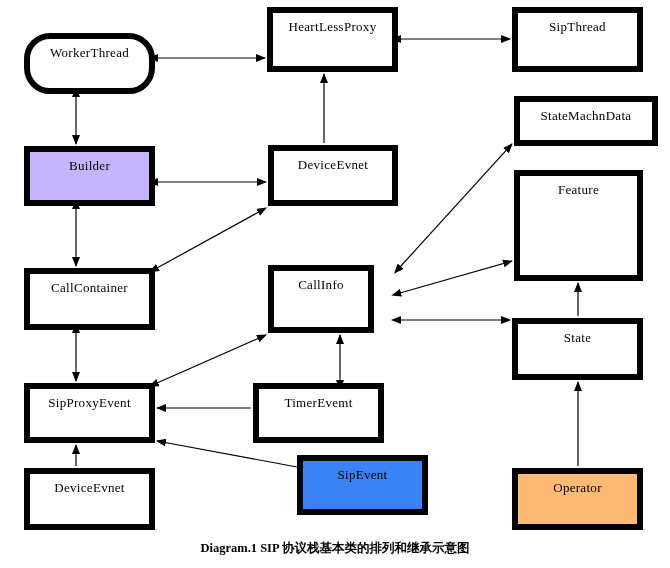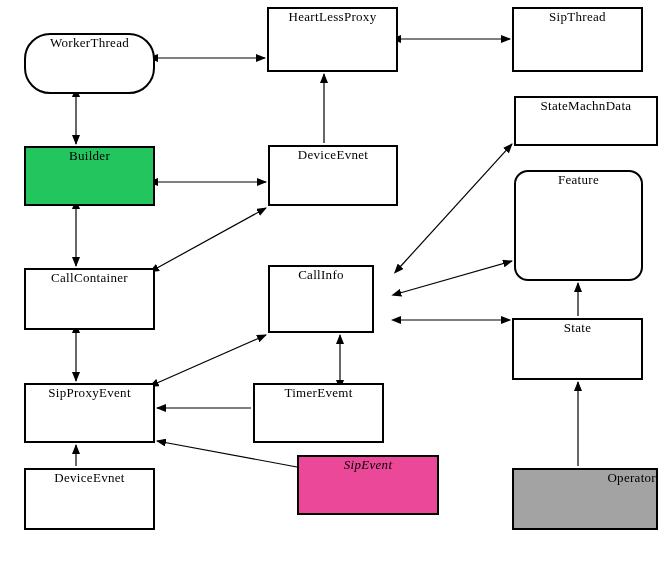--- a/index.html
+++ b/index.html
@@ -20,25 +20,25 @@
     position: absolute;
     left: 0;
     top: 0;
     width: 670px;
     height: 568px;
     pointer-events: none;
   }
   .node {
     position: absolute;
     box-sizing: border-box;
-    border: 2px solid #8b5cf6;
+    border: 6px solid #8b5cf6;
     background: #ffffff;
     display: flex;
     justify-content: center;
-    padding-top: 0;
+    padding-top: 6px;
   }
   .node-label {
     font-family: "Liberation Serif", "DejaVu Serif", serif;
     font-size: 13px;
     color: #000000;
     letter-spacing: 0.3px;
     white-space: nowrap;
     line-height: 15px;
   }
   #caption {
@@ -96,49 +96,50 @@
       </div>
       <div class="node" style="left: 267px; top: 7px; width: 131px; height: 65px; border-color: rgb(0, 0, 0); background: rgb(255, 255, 255);">
         <span class="node-label">HeartLessProxy</span>
       </div>
       <div class="node" style="left: 512px; top: 7px; width: 131px; height: 65px; border-color: rgb(0, 0, 0); background: rgb(255, 255, 255);">
         <span class="node-label">SipThread</span>
       </div>
       <div class="node" style="left: 514px; top: 96px; width: 144px; height: 50px; border-color: rgb(0, 0, 0); background: rgb(255, 255, 255);">
         <span class="node-label">StateMachnData</span>
       </div>
-      <div class="node" style="left: 24px; top: 146px; width: 131px; height: 60px; border-color: rgb(0, 0, 0); background: #22c55e;">
+      <div class="node" style="left: 24px; top: 146px; width: 131px; height: 60px; border-color: rgb(0, 0, 0); background: #c4b5fd;">
         <span class="node-label">Builder</span>
       </div>
       <div class="node" style="left: 268px; top: 145px; width: 130px; height: 61px; border-color: rgb(0, 0, 0); background: rgb(255, 255, 255);">
         <span class="node-label">DeviceEvnet</span>
       </div>
-      <div class="node" style="left: 514px; top: 170px; width: 129px; height: 111px; border-color: rgb(0, 0, 0); background: rgb(255, 255, 255); border-radius: 14px;">
+      <div class="node" style="left: 514px; top: 170px; width: 129px; height: 111px; border-color: rgb(0, 0, 0); background: rgb(255, 255, 255);">
         <span class="node-label">Feature</span>
       </div>
       <div class="node" style="left: 24px; top: 268px; width: 131px; height: 62px; border-color: rgb(0, 0, 0); background: rgb(255, 255, 255);">
         <span class="node-label">CallContainer</span>
       </div>
       <div class="node" style="left: 268px; top: 265px; width: 106px; height: 68px; border-color: rgb(0, 0, 0); background: rgb(255, 255, 255);">
         <span class="node-label">CallInfo</span>
       </div>
       <div class="node" style="left: 512px; top: 318px; width: 131px; height: 62px; border-color: rgb(0, 0, 0); background: rgb(255, 255, 255);">
         <span class="node-label">State</span>
       </div>
       <div class="node" style="left: 24px; top: 383px; width: 131px; height: 60px; border-color: rgb(0, 0, 0); background: rgb(255, 255, 255);">
         <span class="node-label">SipProxyEvent</span>
       </div>
       <div class="node" style="left: 253px; top: 383px; width: 131px; height: 60px; border-color: rgb(0, 0, 0); background: rgb(255, 255, 255);">
         <span class="node-label">TimerEvemt</span>
       </div>
       <div class="node" style="left: 24px; top: 468px; width: 131px; height: 62px; border-color: rgb(0, 0, 0); background: rgb(255, 255, 255);">
         <span class="node-label">DeviceEvnet</span>
       </div>
-      <div class="node" style="left: 297px; top: 455px; width: 142px; height: 60px; border-color: rgb(0, 0, 0); background: #ec4899; font-style: italic;">
+      <div class="node" style="left: 297px; top: 455px; width: 131px; height: 60px; border-color: rgb(0, 0, 0); background: #3b82f6;">
         <span class="node-label">SipEvent</span>
       </div>
-      <div class="node" style="left: 512px; top: 468px; width: 146px; height: 62px; border-color: rgb(0, 0, 0); background: #a3a3a3; justify-content: flex-end;">
+      <div class="node" style="left: 512px; top: 468px; width: 131px; height: 62px; border-color: rgb(0, 0, 0); background: #fdba74;">
         <span class="node-label">Operator</span>
       </div>
     </div>
 
+  <div id="caption">Diagram.1 SIP 协议栈基本类的排列和继承示意图</div>
 
 </div>
 
 </body></html>

